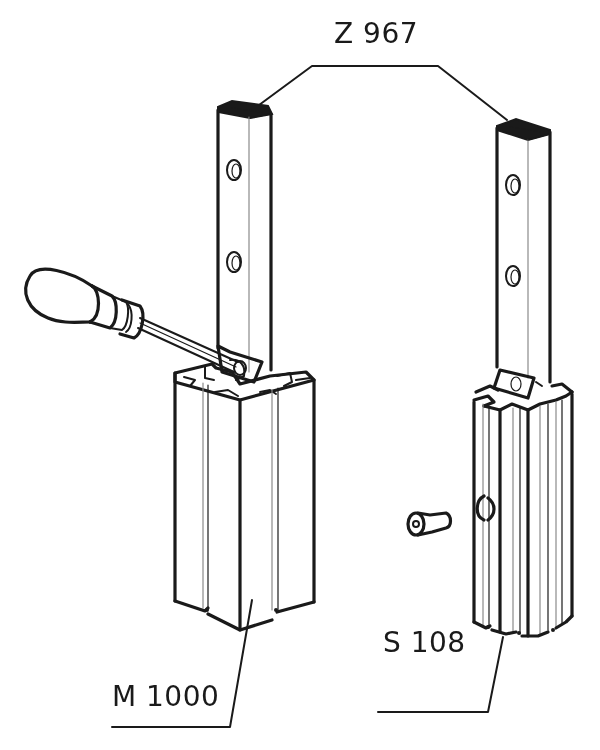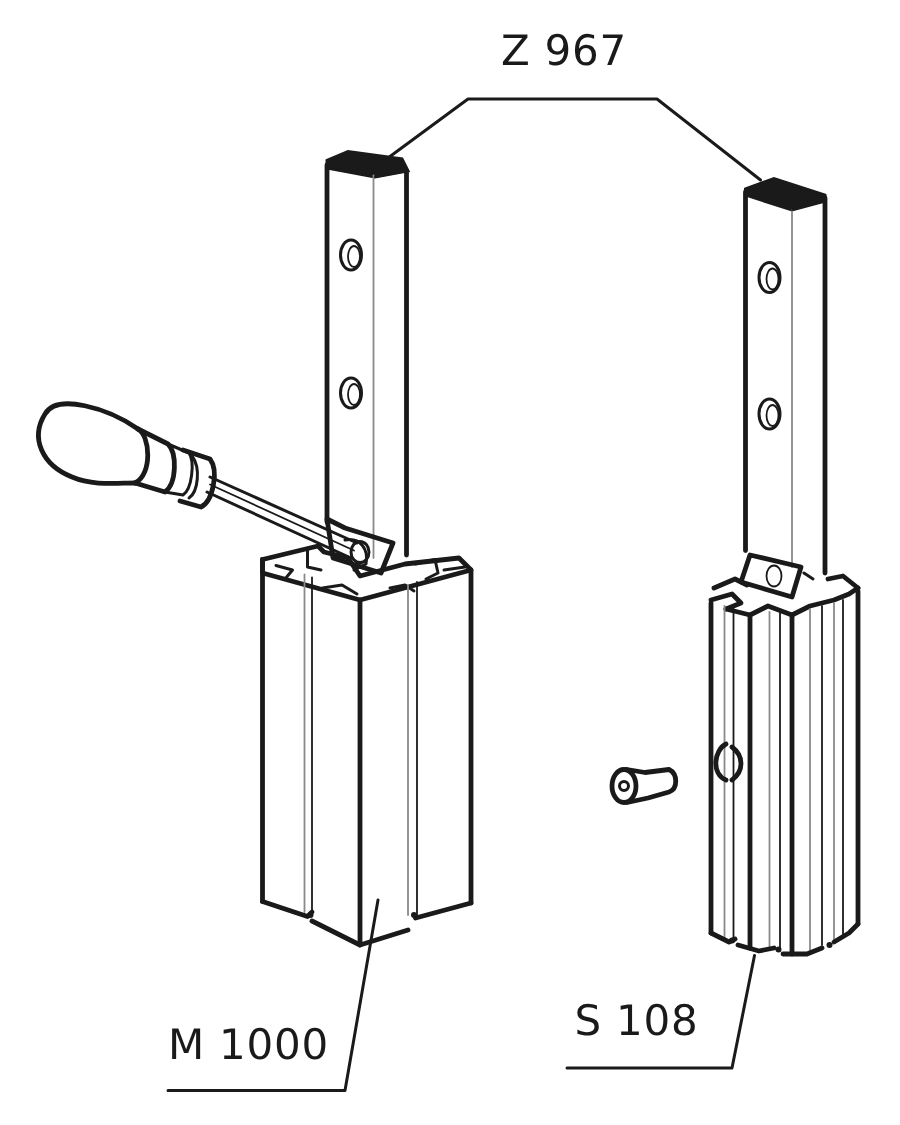--- a/index.html
+++ b/index.html
@@ -1,21 +1,21 @@
 <!DOCTYPE html>
 <html><head>
   <meta charset="utf-8">
   <style>
     html, body { margin: 0; padding: 0; background: #ffffff; }
     body { width: 600px; height: 750px; position: relative; overflow: hidden; font-family: "DejaVu Sans", sans-serif; }
     #stage { position: absolute; left: 0; top: 0; width: 600px; height: 750px; }
     .label { position: absolute; font-family: "DejaVu Sans", sans-serif; font-size: 28px; color: #1a1a1a; letter-spacing: 0.5px; white-space: nowrap; line-height: 1; }
     #lbl-z { left: 334px; top: 20px; }
     #lbl-m { left: 112px; top: 683px; text-align: center; }
-    #lbl-s { left: 383px; top: 667px; }
+    #lbl-s { left: 383px; top: 629px; }
     svg { position: absolute; left: 0; top: 0; }
     .stroke { fill: none; stroke: #1a1a1a; stroke-linejoin: round; stroke-linecap: round; }
     .thick { stroke-width: 3.2; }
     .med { stroke-width: 2; }
     .thin { stroke-width: 1.2; }
     .grey { stroke: #8a8a8a; }
   </style>
 </head>
 <body>
 

